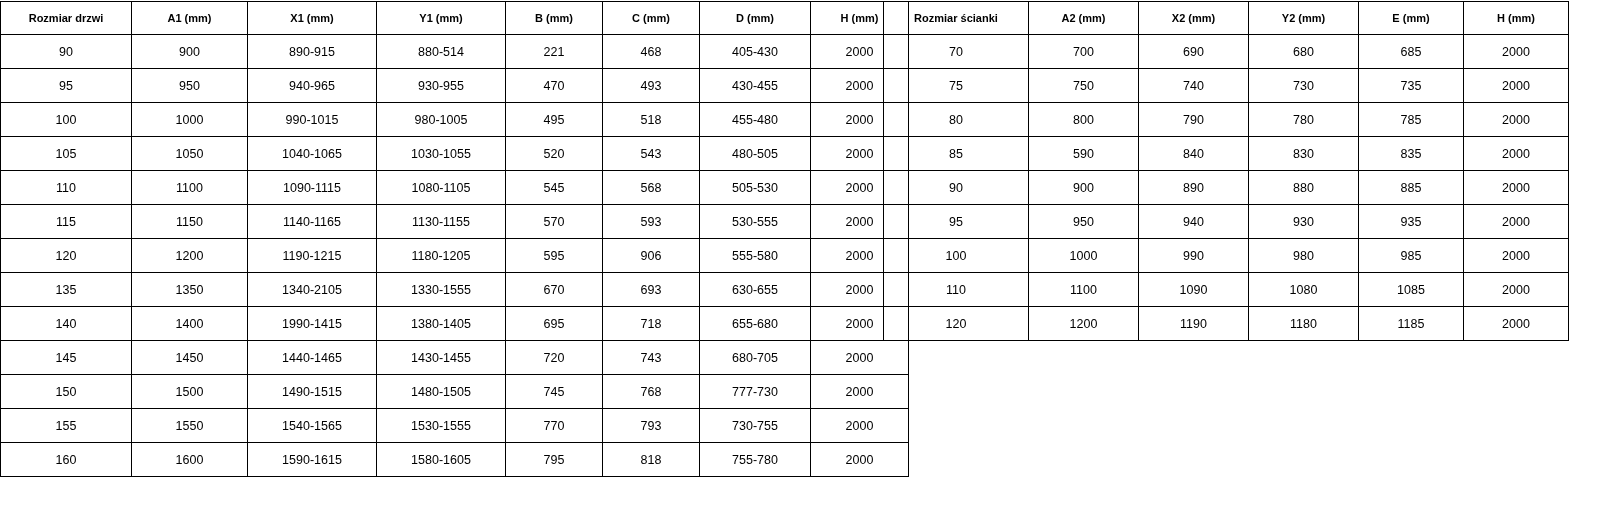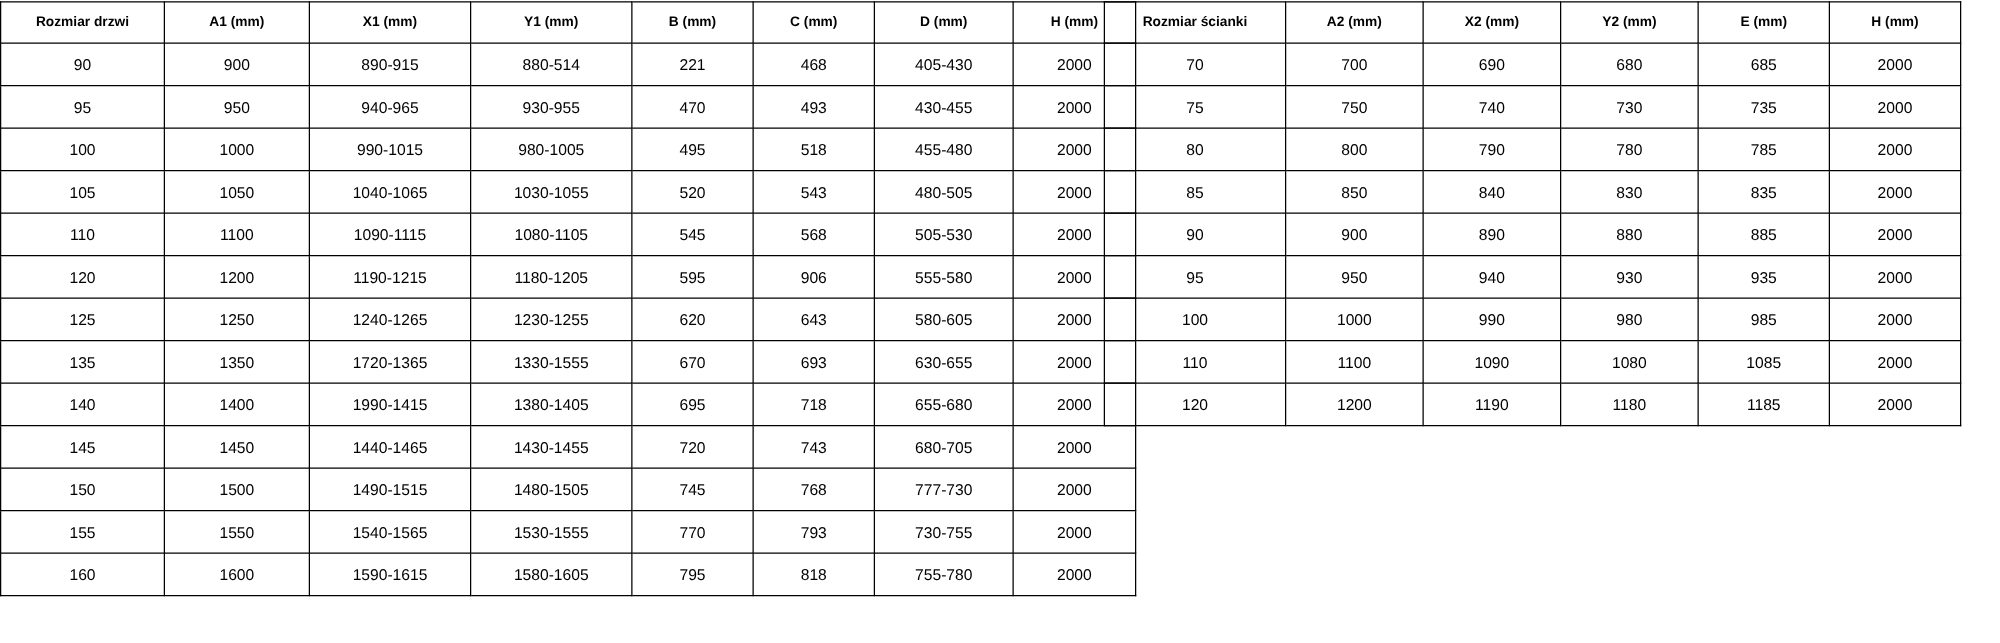--- a/index.html
+++ b/index.html
@@ -141,43 +141,43 @@
           <td>110</td>
           <td>1100</td>
           <td>1090-1115</td>
           <td>1080-1105</td>
           <td>545</td>
           <td>568</td>
           <td>505-530</td>
           <td>2000</td>
         </tr>
         <tr>
+          <td>115</td>
+          <td>1150</td>
+          <td>1140-1165</td>
+          <td>1130-1155</td>
+          <td>570</td>
+          <td>593</td>
+          <td>530-555</td>
+          <td>2000</td>
+        </tr>
+        <tr>
           <td>120</td>
           <td>1200</td>
           <td>1190-1215</td>
           <td>1180-1205</td>
           <td>595</td>
           <td>906</td>
           <td>555-580</td>
           <td>2000</td>
         </tr>
         <tr>
-          <td>125</td>
-          <td>1250</td>
-          <td>1240-1265</td>
-          <td>1230-1255</td>
-          <td>620</td>
-          <td>643</td>
-          <td>580-605</td>
-          <td>2000</td>
-        </tr>
-        <tr>
           <td>135</td>
           <td>1350</td>
-          <td>1720-1365</td>
+          <td>1340-2105</td>
           <td>1330-1555</td>
           <td>670</td>
           <td>693</td>
           <td>630-655</td>
           <td>2000</td>
         </tr>
         <tr>
           <td>140</td>
           <td>1400</td>
           <td>1990-1415</td>
@@ -271,21 +271,21 @@
         <tr>
           <td>80</td>
           <td>800</td>
           <td>790</td>
           <td>780</td>
           <td>785</td>
           <td>2000</td>
         </tr>
         <tr>
           <td>85</td>
-          <td>850</td>
+          <td>590</td>
           <td>840</td>
           <td>830</td>
           <td>835</td>
           <td>2000</td>
         </tr>
         <tr>
           <td>90</td>
           <td>900</td>
           <td>890</td>
           <td>880</td>

